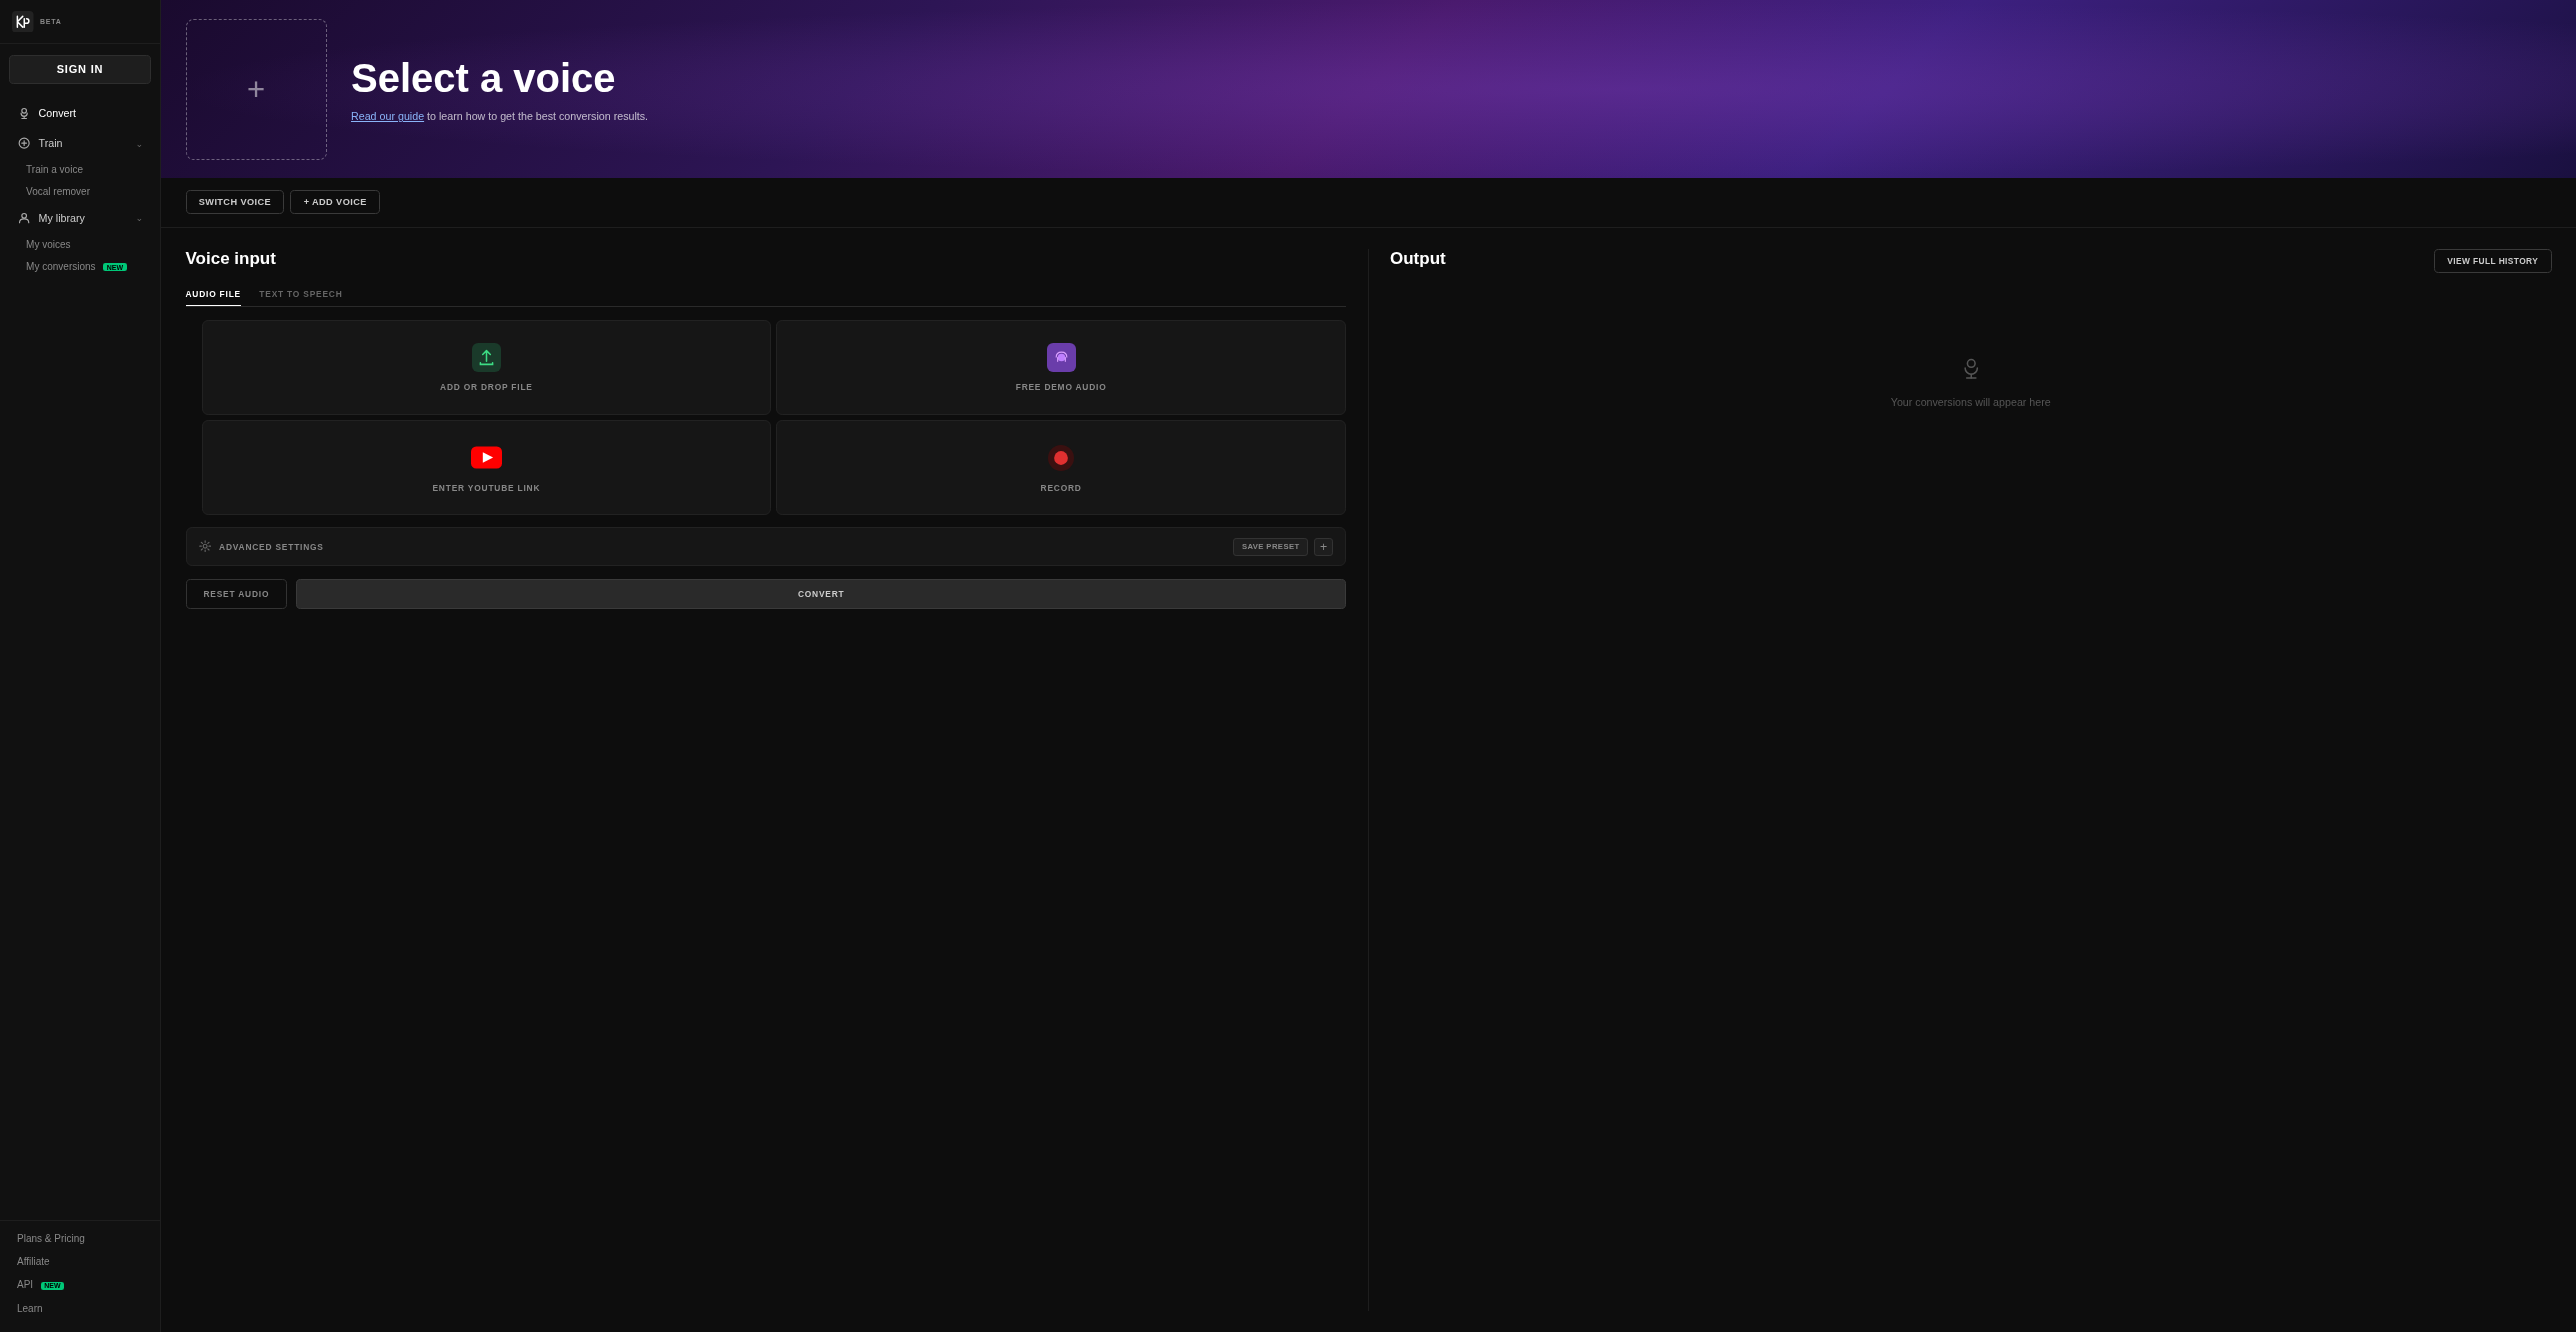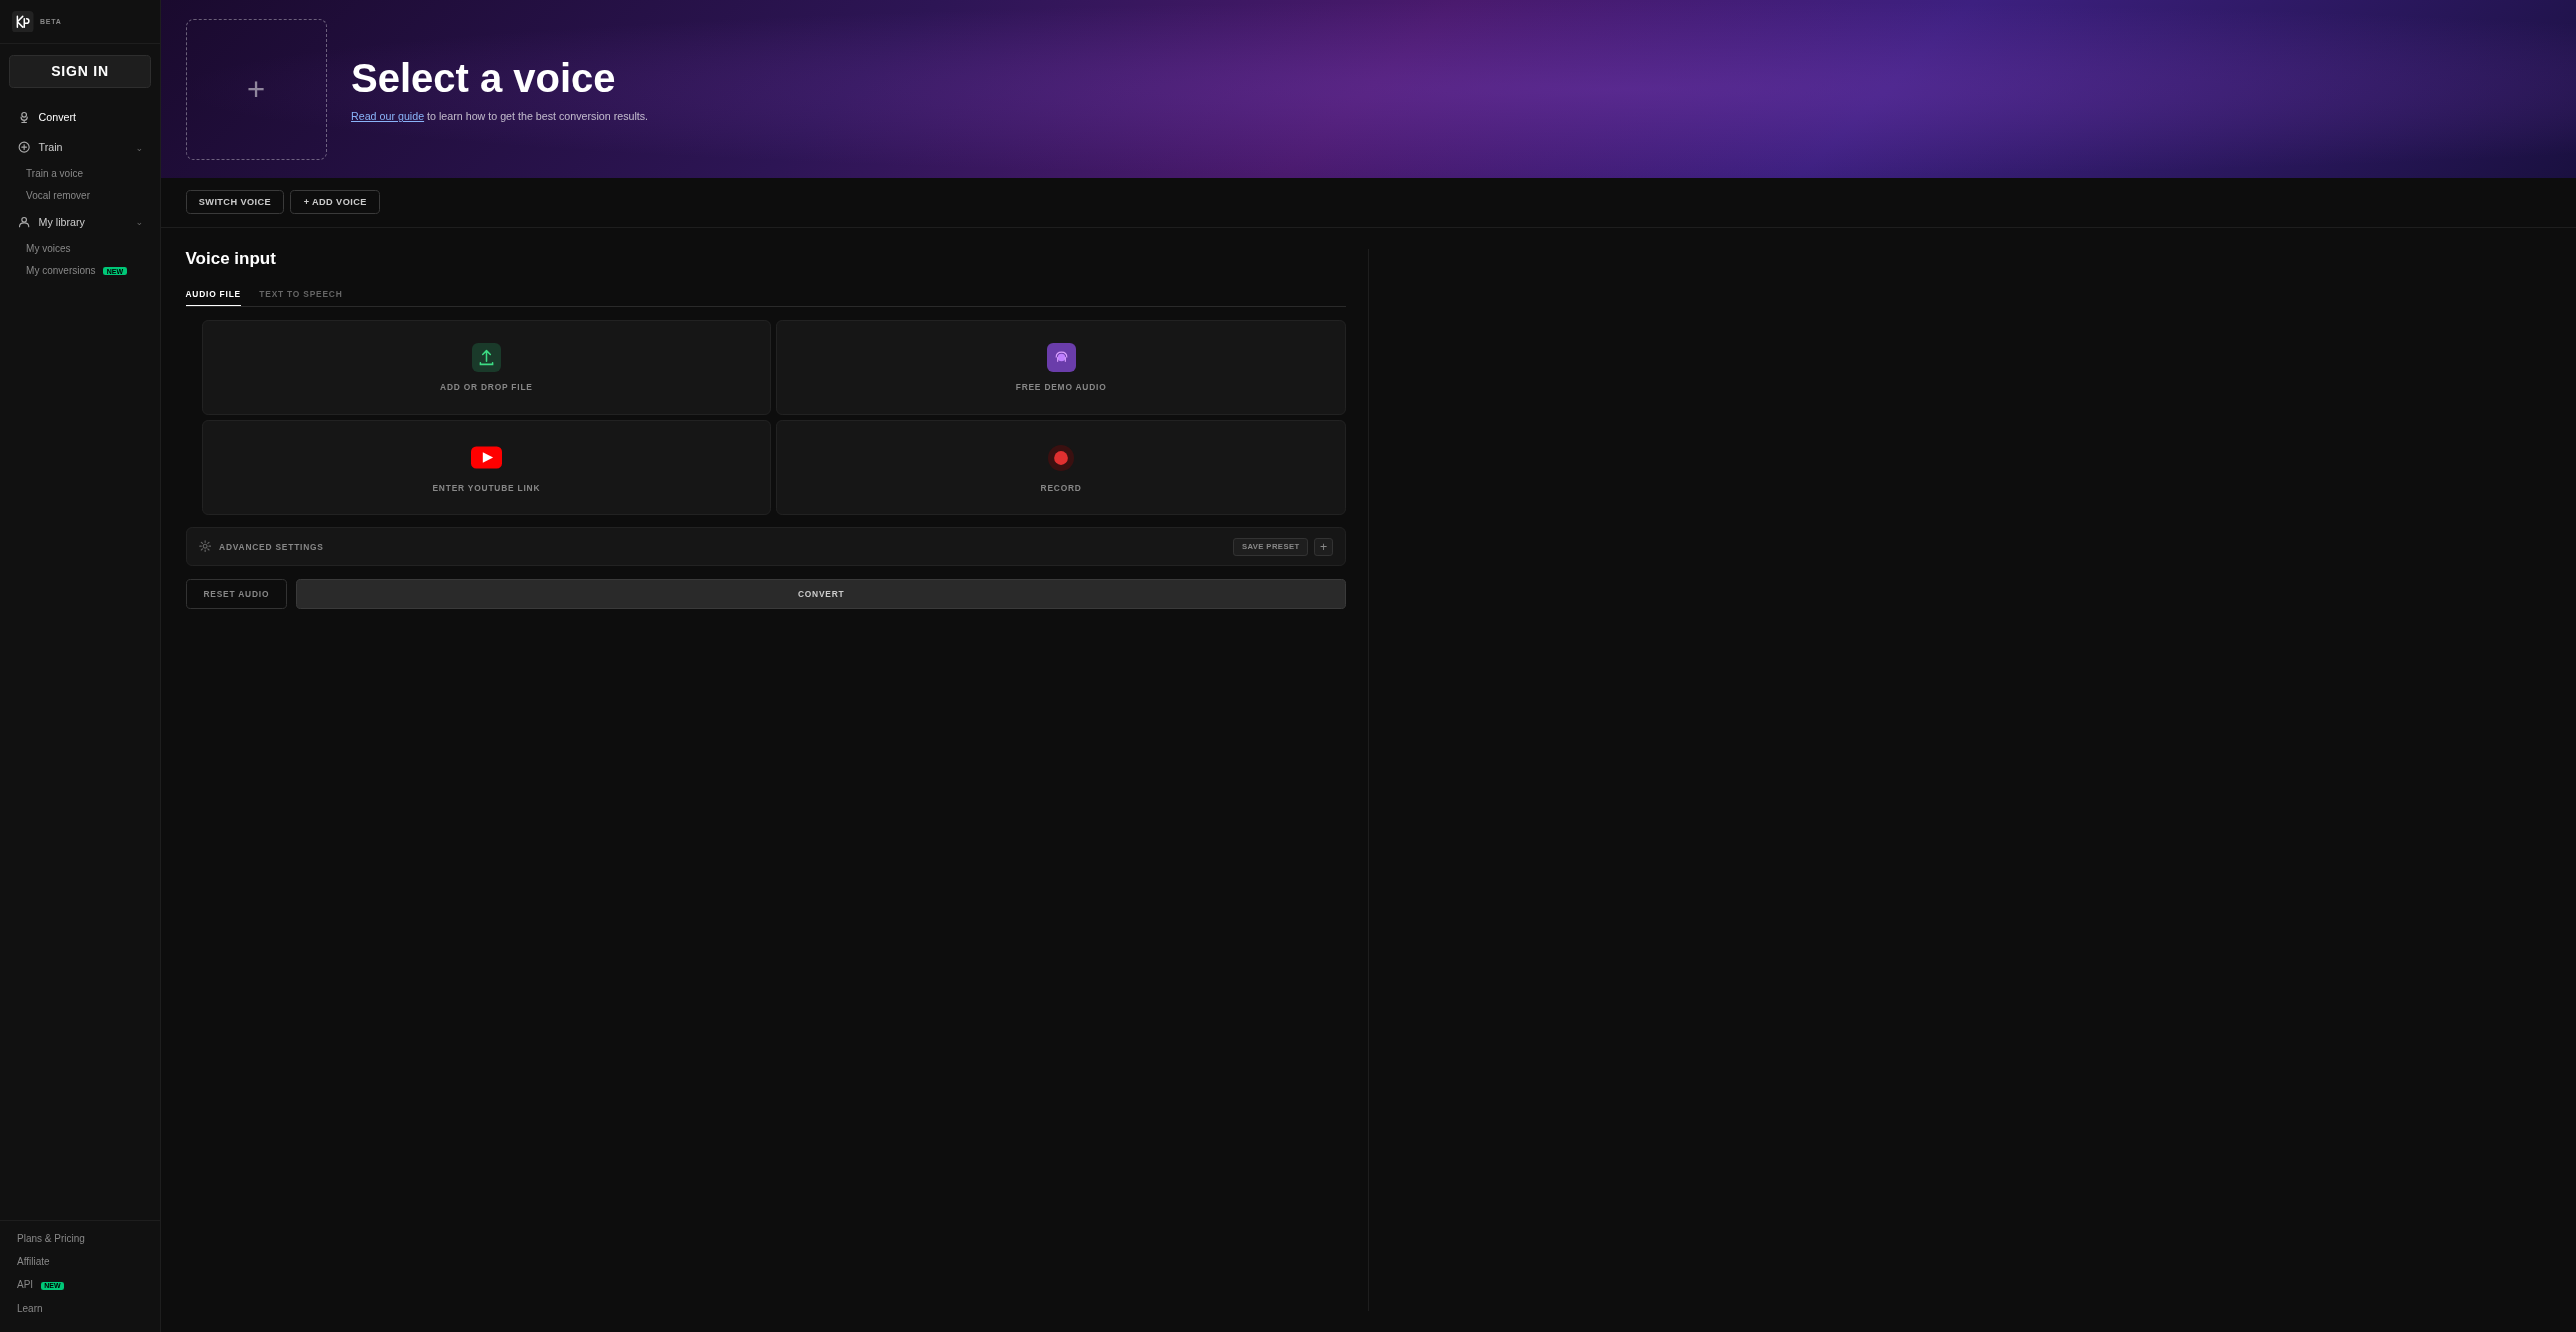--- a/index.html
+++ b/index.html
@@ -50,21 +50,21 @@
       text-transform: uppercase;
     }
 
     .sign-in-btn {
       margin: 10.7px 9.2px;
       padding: 7.7px;
       background: #1e1e1e;
       border: 0.8px solid #2e2e2e;
       border-radius: 4.6px;
       color: #fff;
-      font-size: 14px;
+      font-size: 11px;
       font-weight: 600;
       letter-spacing: 0.8px;
       text-transform: uppercase;
       cursor: pointer;
       text-align: center;
     }
 
     .sidebar-nav {
       flex: 1;
       padding: 3.1px 0;
@@ -644,16 +644,34 @@
           <div class="plus-btn">+</div>
         </div>
       </div>
 
       <div class="action-buttons">
         <button class="reset-btn">RESET AUDIO</button>
         <button class="convert-btn">CONVERT</button>
       </div>
     </div>
 
+    <div class="output-section">
+      <div class="output-header">
+        <h2 class="section-title">Output</h2>
+        <button class="view-history-btn">VIEW FULL HISTORY</button>
+      </div>
+
+      <div class="output-empty">
+        <span class="output-mic-icon">
+          <svg width="24.5" height="24.5" viewBox="0 0 32 32" fill="none">
+            <circle cx="16" cy="11" r="5" stroke="#555" stroke-width="2"></circle>
+            <path d="M8 17 C8 21.4 11.6 25 16 25 C20.4 25 24 21.4 24 17" stroke="#555" stroke-width="2" stroke-linecap="round"></path>
+            <line x1="16" y1="25" x2="16" y2="30" stroke="#555" stroke-width="2" stroke-linecap="round"></line>
+            <line x1="10" y1="30" x2="22" y2="30" stroke="#555" stroke-width="2" stroke-linecap="round"></line>
+          </svg>
+        </span>
+        <span class="output-empty-text">Your conversions will appear here</span>
+      </div>
+    </div>
 
   </div>
 </div>
 
 
 </body></html>

